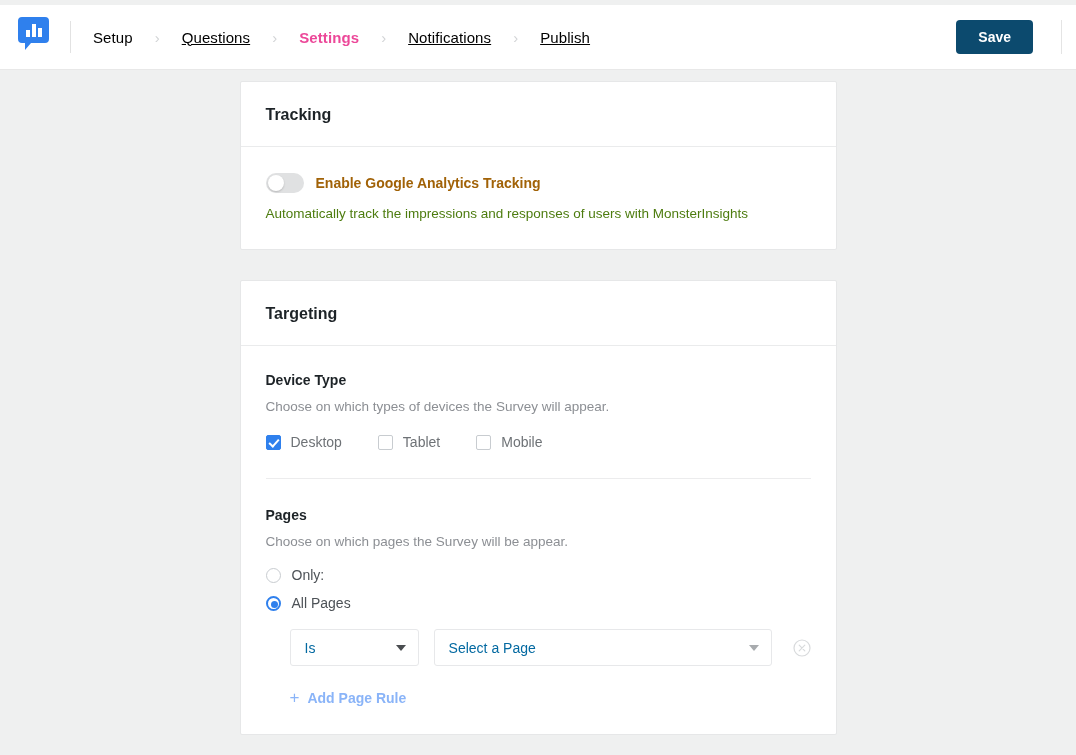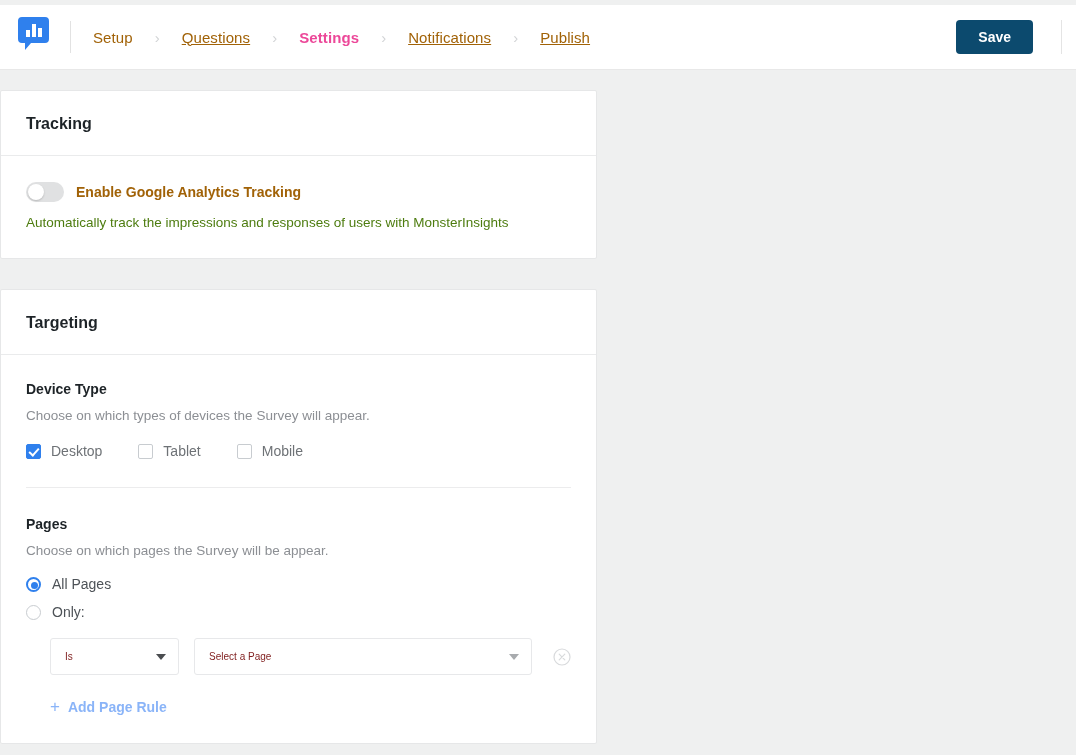--- a/index.html
+++ b/index.html
@@ -48,21 +48,21 @@
     flex: 0 0 auto;
   }
 
   .breadcrumb {
     display: flex;
     align-items: center;
     flex: 1 1 auto;
   }
   .crumb {
     font-size: 15px;
-    color: #a16207;
+    color: #000000;
     white-space: nowrap;
     letter-spacing: .1px;
   }
   .crumb.link {
     text-decoration: underline;
     cursor: pointer;
   }
   .crumb.current {
     color: #ec4899;
     font-weight: bold;
@@ -94,23 +94,24 @@
   }
   .header-divider {
     width: 1px;
     height: 34px;
     background: #e4e4e4;
     margin: 0 14px 0 28px;
   }
 
   
   .main {
-    padding-top: 20px;
+    padding-top: 11px;
     display: flex;
     flex-direction: column;
+    align-items: center;
   }
   .card {
     width: 597px;
     background: #ffffff;
     border: 1px solid #e6e7e8;
     border-radius: 2px;
     box-sizing: border-box;
   }
   .card + .card { margin-top: 30px; }
 
@@ -276,22 +277,22 @@
     box-sizing: border-box;
     display: flex;
     align-items: center;
     padding: 0 12px 0 14px;
     cursor: pointer;
     position: relative;
   }
   .select.condition { width: 135px; margin-right: 15px; }
   .select.page { width: 356px; }
   .select .value {
-    font-size: 10px;
-    color: #7f1d1d;
+    font-size: 14px;
+    color: #0369a1;
     flex: 1 1 auto;
     white-space: nowrap;
     overflow: hidden;
   }
   .caret {
     width: 0;
     height: 0;
     border-left: 5px solid transparent;
     border-right: 5px solid transparent;
     border-top: 6px solid #4a4d50;
@@ -406,26 +407,26 @@
       </div>
 
       <div class="section-divider"></div>
 
       <div>
         <h3 class="field-title">Pages</h3>
         <div class="field-desc">Choose on which pages the Survey will be appear.</div>
 
         <div class="radio-list">
           <div class="radio-item">
+            <span class="radio"></span>
+            <span class="radio-label">Only:</span>
+          </div>
+          <div class="radio-item">
             <span class="radio selected"></span>
             <span class="radio-label">All Pages</span>
-          </div>
-          <div class="radio-item">
-            <span class="radio"></span>
-            <span class="radio-label">Only:</span>
           </div>
         </div>
 
         <div class="rule-row">
           <div class="select condition">
             <span class="value">Is</span>
             <span class="caret"></span>
           </div>
           <div class="select page">
             <span class="value">Select a Page</span>

